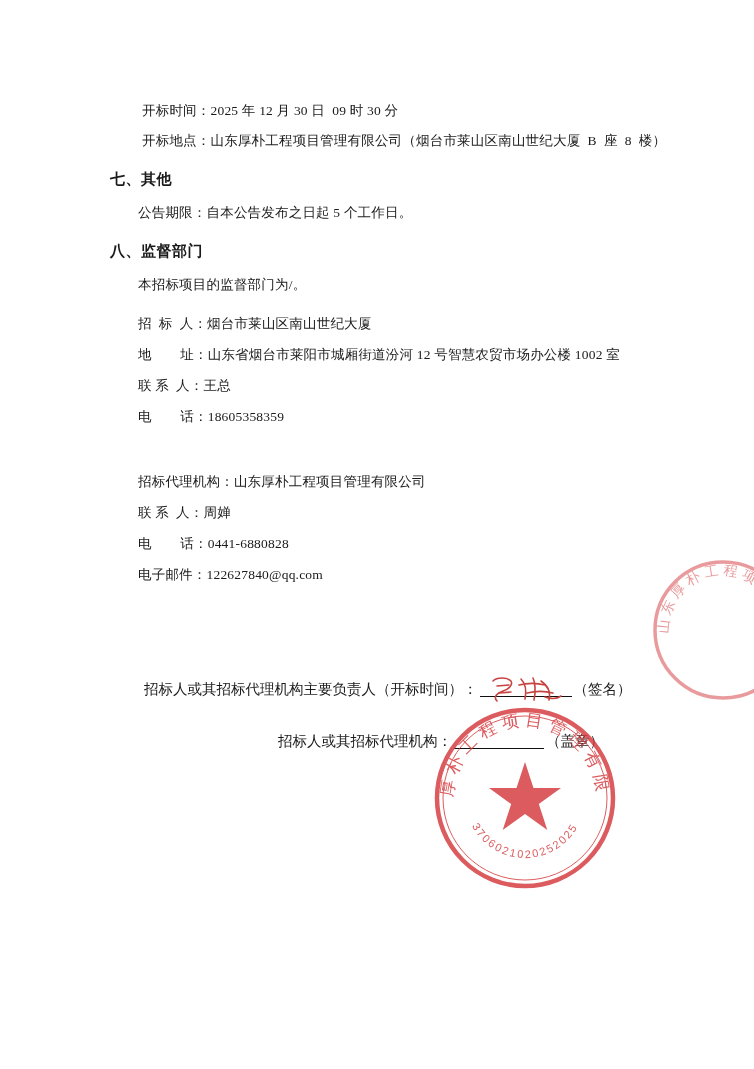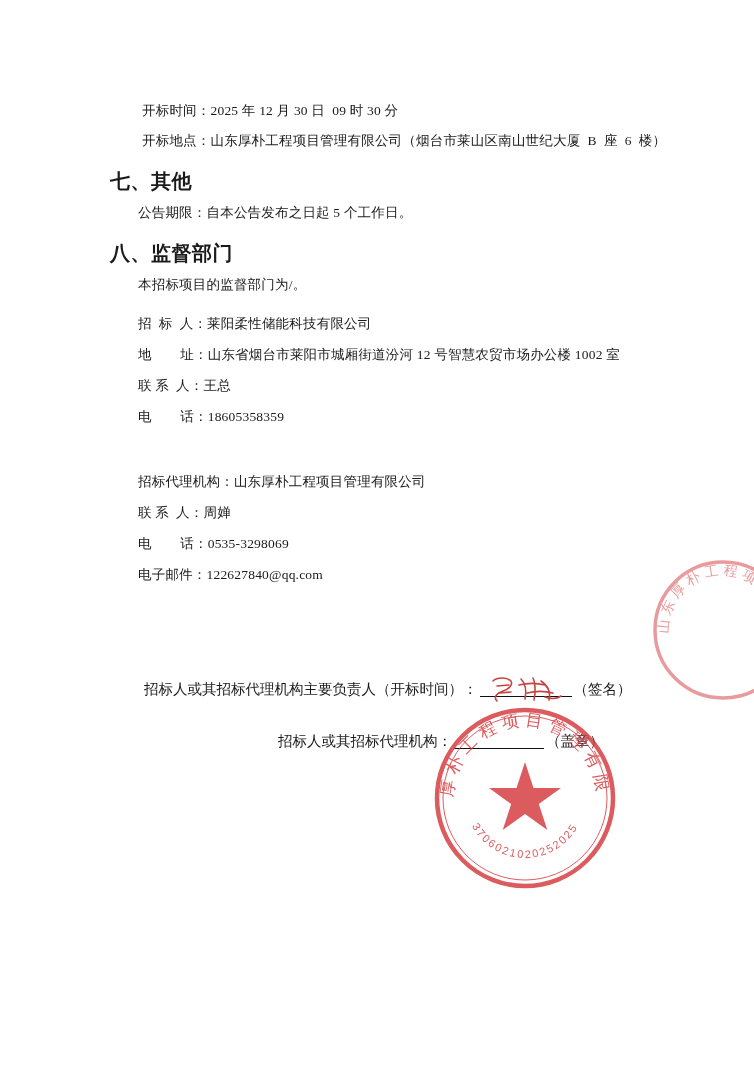--- a/index.html
+++ b/index.html
@@ -28,26 +28,26 @@
     white-space: pre;
     letter-spacing: 0.2px;
   }
   .indent-1 {
     padding-left: 62px;
   }
   .indent-2 {
     padding-left: 58px;
   }
   .heading {
-    font-size: 20px;
+    font-size: 15px;
     font-weight: bold;
     line-height: 34px;
     padding-left: 30px;
     letter-spacing: 0.5px;
-    font-family: Liberation Sans, sans-serif;
+    font-family: Liberation Mono, monospace;
   }
   .gap-sm { height: 8px; }
   .gap-md { height: 18px; }
   .gap-lg { height: 34px; }
   .gap-xl { height: 62px; }
 
   .contact-block .line { line-height: 31px; }
 
   .sign-row {
     font-size: 14.5px;
@@ -103,48 +103,48 @@
   .seal text, .seal-partial text {
     font-family: "Liberation Sans", "DejaVu Sans", sans-serif;
   }
 </style>
 </head>
 <body>
 
 <div class="page">
 
   <div class="line indent-1">开标时间：2025 年 12 月 30 日  09 时 30 分</div>
-  <div class="line indent-1">开标地点：山东厚朴工程项目管理有限公司（烟台市莱山区南山世纪大厦  B  座  6  楼）</div>
+  <div class="line indent-1">开标地点：山东厚朴工程项目管理有限公司（烟台市莱山区南山世纪大厦  B  座  8  楼）</div>
 
   <div class="gap-sm"></div>
 
   <div class="heading">七、其他</div>
   <div class="line indent-2">公告期限：自本公告发布之日起 5 个工作日。</div>
 
   <div class="gap-sm"></div>
 
   <div class="heading">八、监督部门</div>
   <div class="line indent-2">本招标项目的监督部门为/。</div>
 
   <div class="gap-sm"></div>
 
 
   <div class="contact-block">
-    <div class="line indent-2"><span>招  标  人：</span><span>莱阳柔性储能科技有限公司</span></div>
+    <div class="line indent-2"><span>招  标  人：</span><span>烟台市莱山区南山世纪大厦</span></div>
     <div class="line indent-2"><span>地        址：</span><span>山东省烟台市莱阳市城厢街道汾河 12 号智慧农贸市场办公楼 1002 室</span></div>
     <div class="line indent-2"><span>联 系  人：</span><span>王总</span></div>
     <div class="line indent-2"><span>电        话：</span><span>18605358359</span></div>
   </div>
 
   <div class="gap-lg"></div>
 
   <div class="contact-block">
     <div class="line indent-2"><span>招标代理机构：</span><span>山东厚朴工程项目管理有限公司</span></div>
     <div class="line indent-2"><span>联 系  人：</span><span>周婵</span></div>
-    <div class="line indent-2"><span>电        话：</span><span>0535-3298069</span></div>
+    <div class="line indent-2"><span>电        话：</span><span>0441-6880828</span></div>
     <div class="line indent-2"><span>电子邮件：</span><span>122627840@qq.com</span></div>
   </div>
 
   <div class="gap-xl"></div>
   <div class="gap-md"></div>
 
   <div class="sign-row"><span>招标人或其招标代理机构主要负责人（开标时间）：</span><span class="rule"></span><span>（签名）</span></div>
 
   <div class="gap-md"></div>
 

